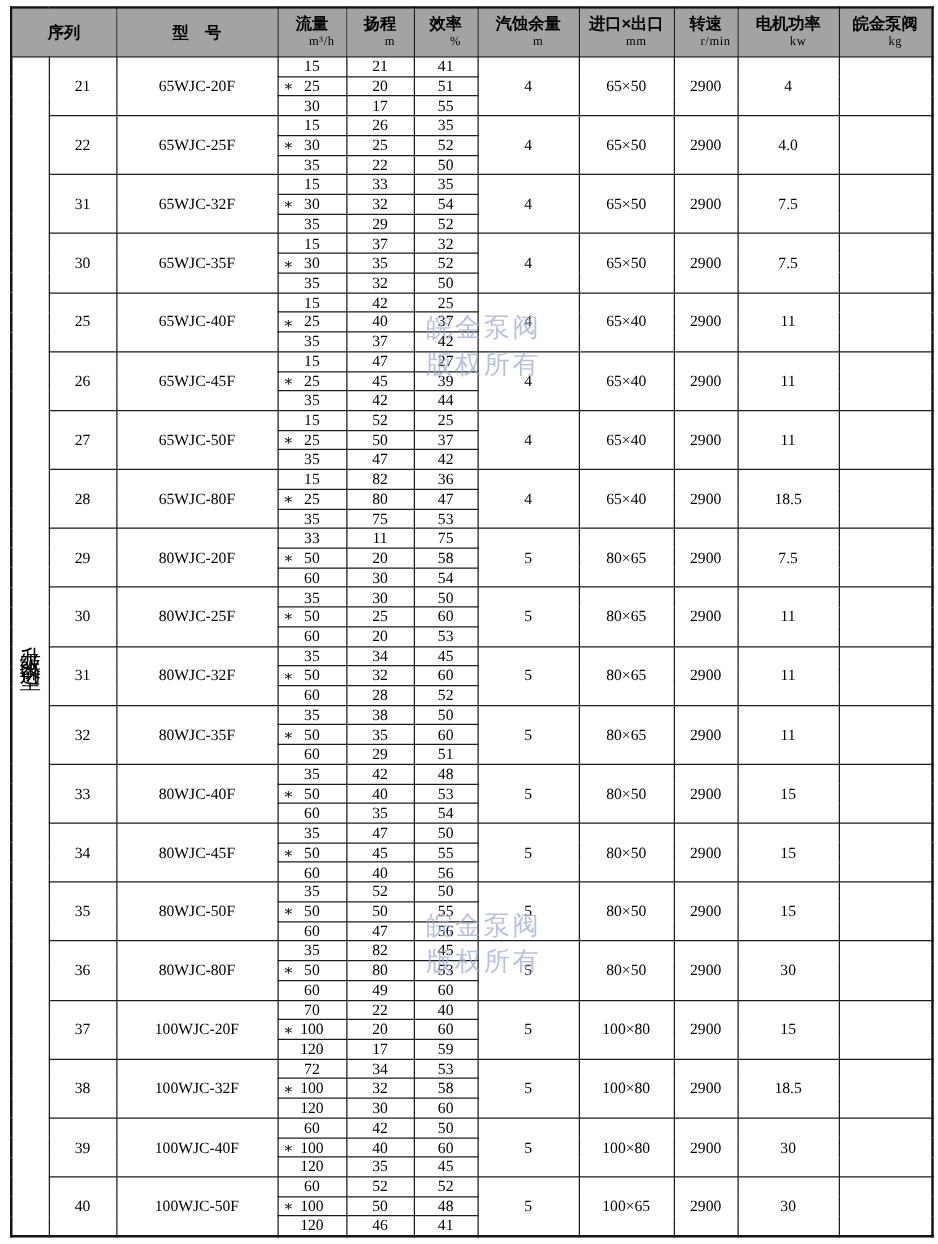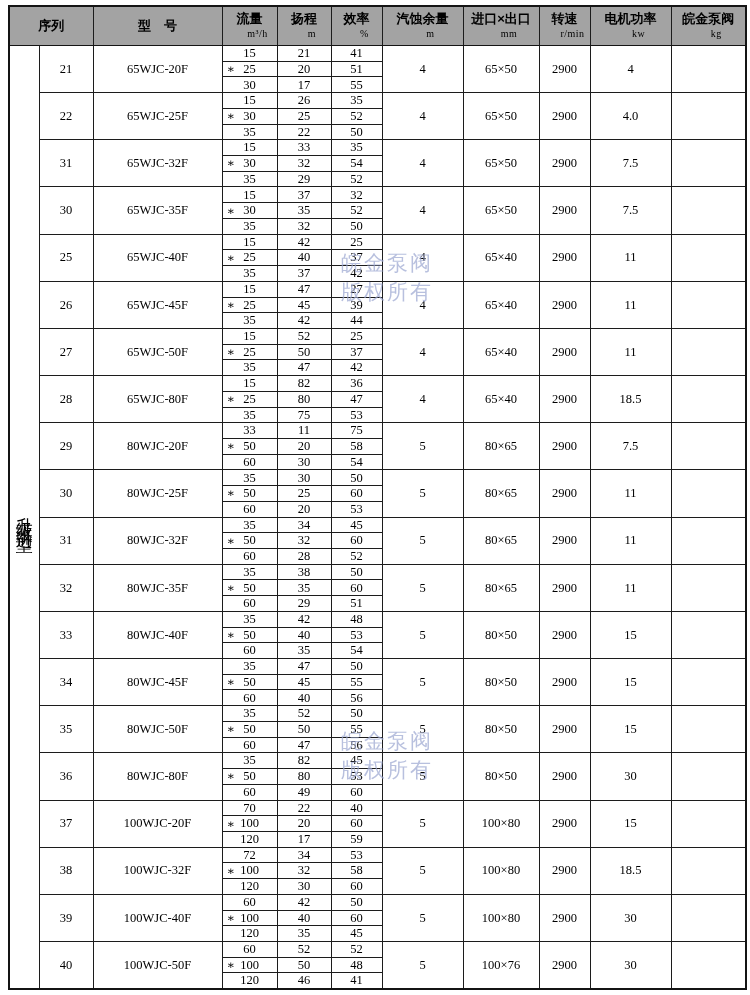--- a/index.html
+++ b/index.html
@@ -509,21 +509,21 @@
           <td>35</td>
           <td>45</td>
         </tr>
         <tr class="group-start">
           <td rowspan="3">40</td>
           <td rowspan="3">100WJC-50F</td>
           <td class="flow"><span>60</span></td>
           <td>52</td>
           <td>52</td>
           <td rowspan="3">5</td>
-          <td rowspan="3">100×76</td>
+          <td rowspan="3">100×65</td>
           <td rowspan="3">2900</td>
           <td rowspan="3">30</td>
           <td rowspan="3"></td>
         </tr>
         <tr>
           <td class="flow"><span class="star">∗</span><span>100</span></td>
           <td>50</td>
           <td>48</td>
         </tr>
         <tr>

